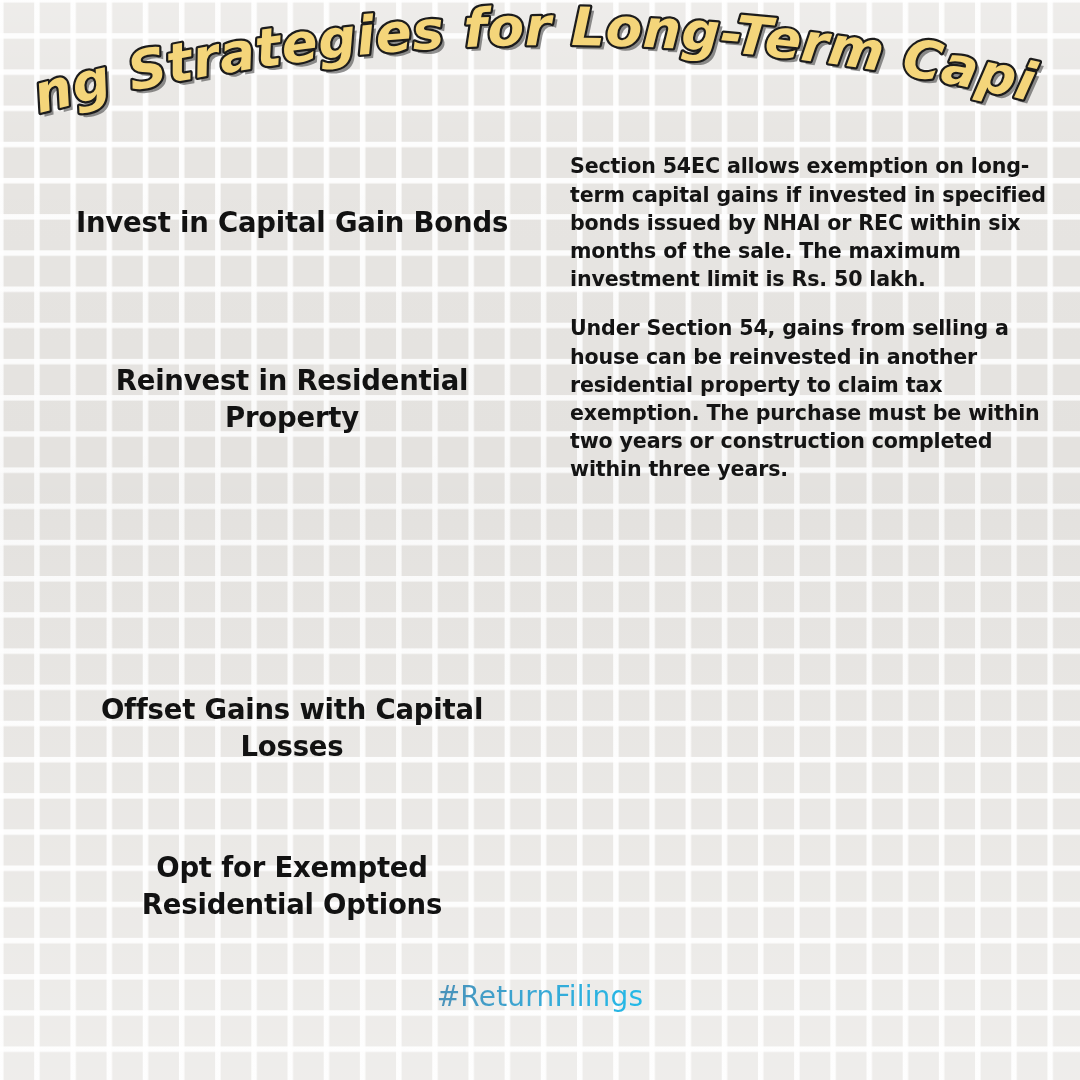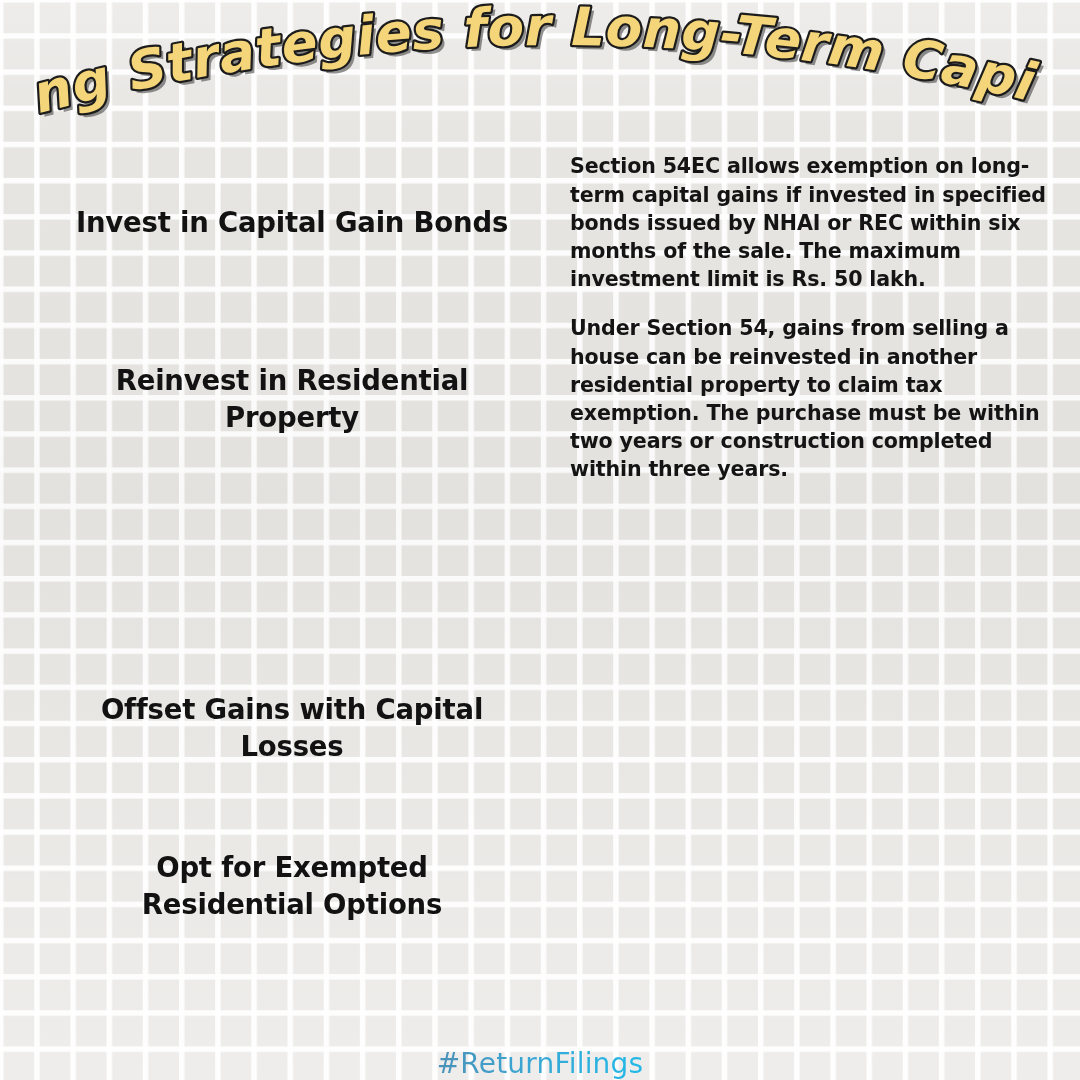--- a/index.html
+++ b/index.html
@@ -124,21 +124,21 @@
   #row-4 { top: 682px; height: 128px; }
 
   
   #footer {
     position: absolute;
     left: 0;
     bottom: 0;
     width: 1080px;
     height: 100px;
     display: flex;
-    align-items: flex-end;
+    align-items: flex-start;
     justify-content: center;
     z-index: 6;
   }
   #footer-hashtag {
     font-family: "DejaVu Sans", sans-serif;
     font-size: 28px;
     font-weight: normal;
     letter-spacing: 0.2px;
     background-image: linear-gradient(95deg, #4b91b8 0%, #3aa7d4 45%, #22b9e8 100%);
     -webkit-background-clip: text;

